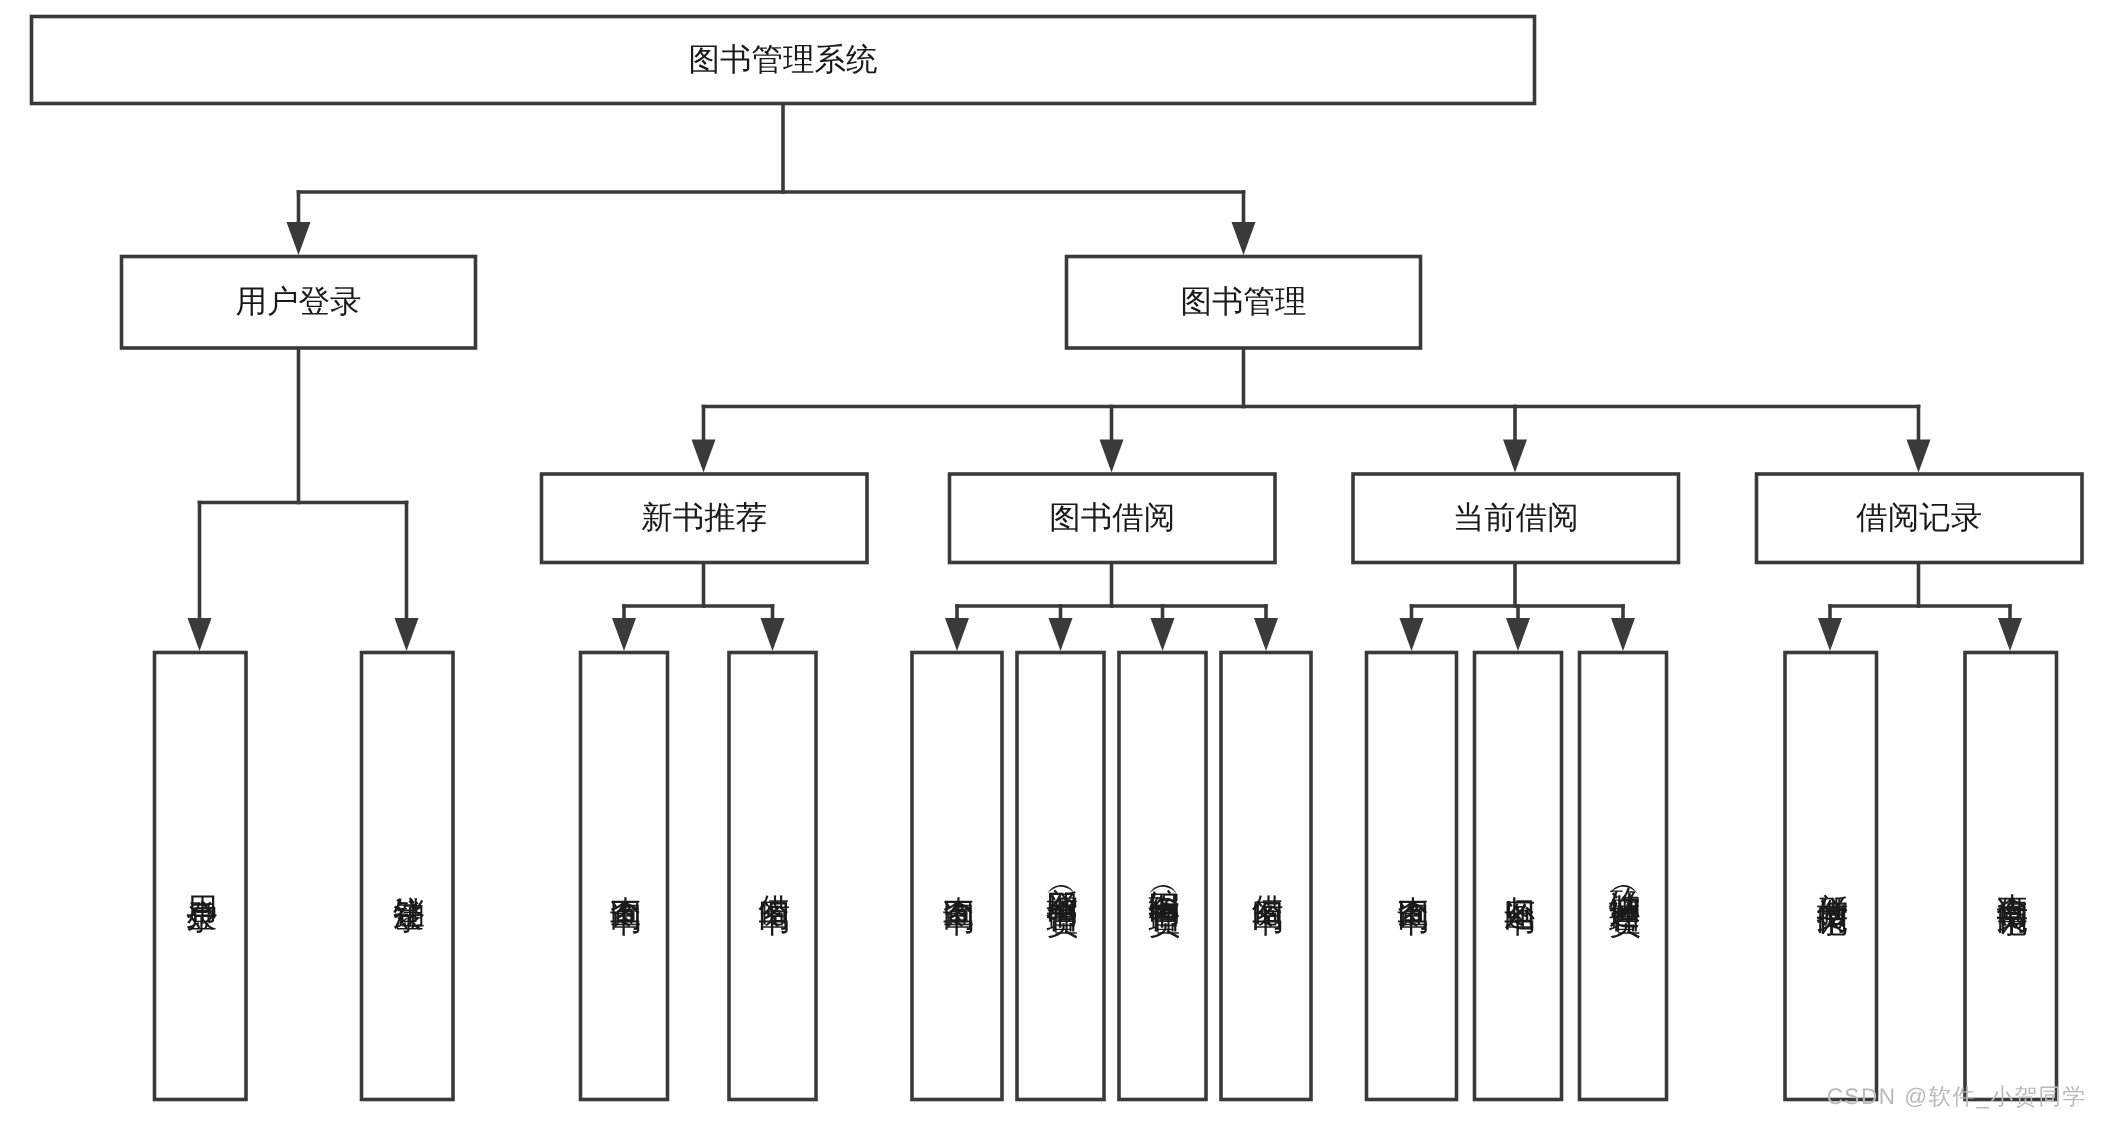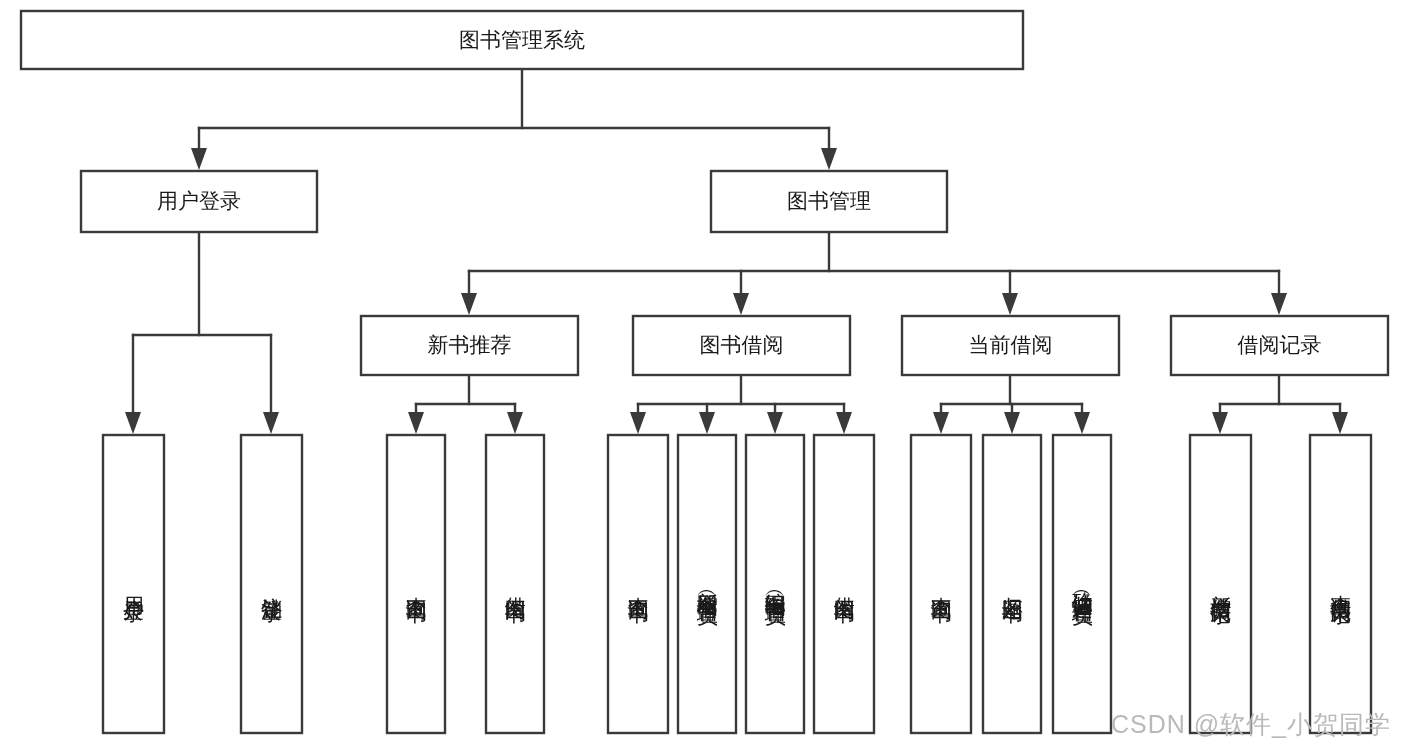--- a/index.html
+++ b/index.html
@@ -64,21 +64,21 @@
     letter-spacing: 2px;
     color: #1a1a1a;
     white-space: nowrap;
     text-align: center;
   }
   .watermark {
     position: absolute;
     right: 14px;
     bottom: 6px;
     font-family: "Liberation Sans", "DejaVu Sans", sans-serif;
-    font-size: 25px;
+    font-size: 15px;
     color: #b9b9b9;
     letter-spacing: 1px;
     user-select: none;
     white-space: nowrap;
   }
 </style>
 </head>
 <body>
 
 <div id="diagram-root">

